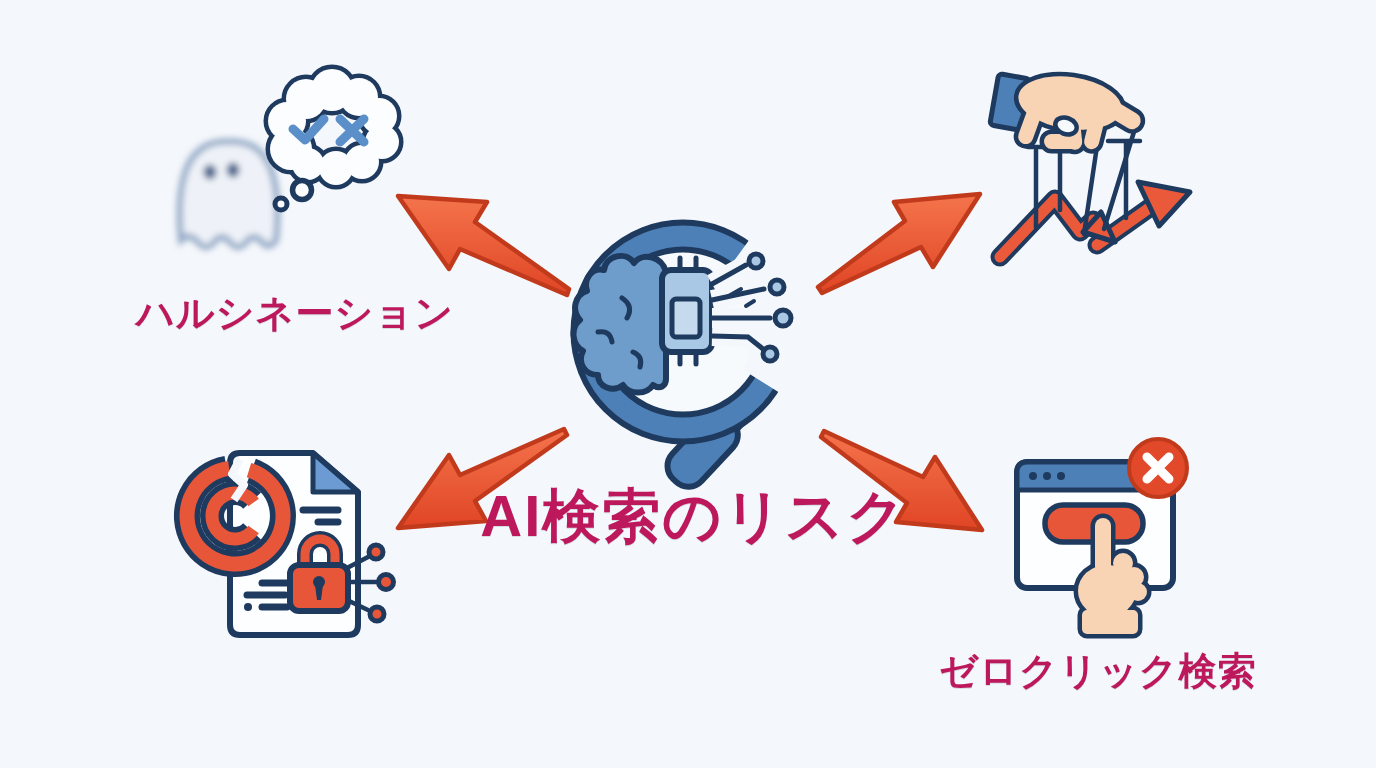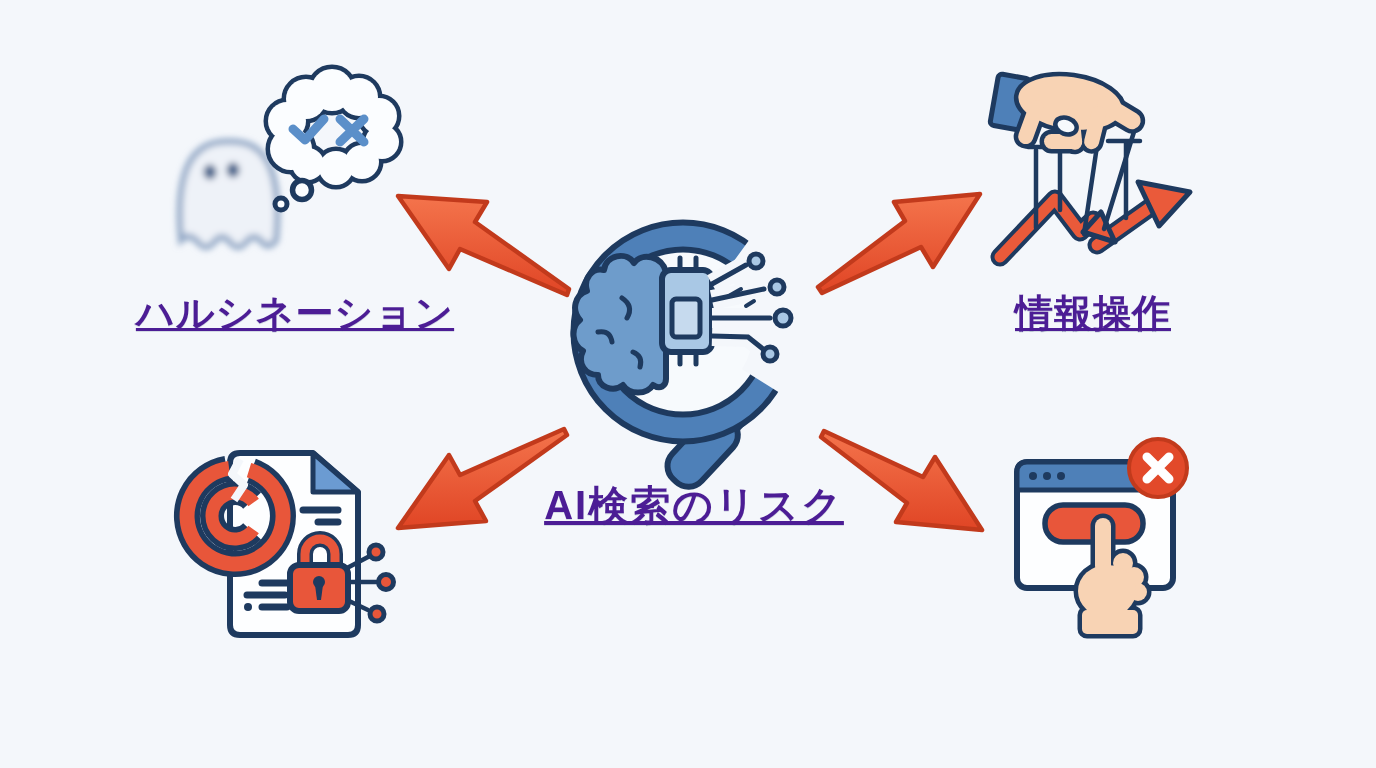--- a/index.html
+++ b/index.html
@@ -6,29 +6,28 @@
   body{
     width:1376px;height:768px;overflow:hidden;
     font-family:"Liberation Sans", sans-serif;
     background:#F4F7FB;
   }
   .canvas{position:relative;width:1376px;height:768px;background:#F4F7FB;}
   .layer{position:absolute;left:0;top:0;}
   .label{
     position:absolute;
     transform:translateX(-50%);
-    color:#4c1d95;
+    color:#be185d;
     font-weight:800;
     font-size:38px;
     letter-spacing:1px;
     white-space:nowrap;
     text-shadow:0 1px 0 rgba(30,58,95,0.15);
-    text-decoration:underline;
   }
-  .label.center-title{font-size:40px;letter-spacing:2px;}
+  .label.center-title{font-size:58px;letter-spacing:2px;}
   
   .cloud-outline{fill:#FBFDFF;stroke:#1E3A5F;stroke-width:9;}
   .cloud-fill{fill:#FBFDFF;stroke:none;}
   .hand-outline{fill:#F8D3B4;stroke:#1E3A5F;stroke-width:9;}
   .hand-fill{fill:#F8D3B4;stroke:none;}
 </style>
 </head>
 <body>
 
 <div class="canvas">
@@ -249,14 +248,14 @@
     </g>
     <g>
       <use href="#gPointerHand" class="hand-outline"></use>
       <use href="#gPointerHand" class="hand-fill"></use>
     </g>
   </g>
 </svg>
 
   <div class="label center-title" style="left:694px;top:478px;">AI検索のリスク</div>
   <div class="label" style="left:295px;top:288px;">ハルシネーション</div>
-  <div class="label" style="left:1093px;top:288px;">情報操作</div>
+  <div class="label" style="left:1098px;top:646px;">ゼロクリック検索</div>
 </div>
 
 </body></html>

